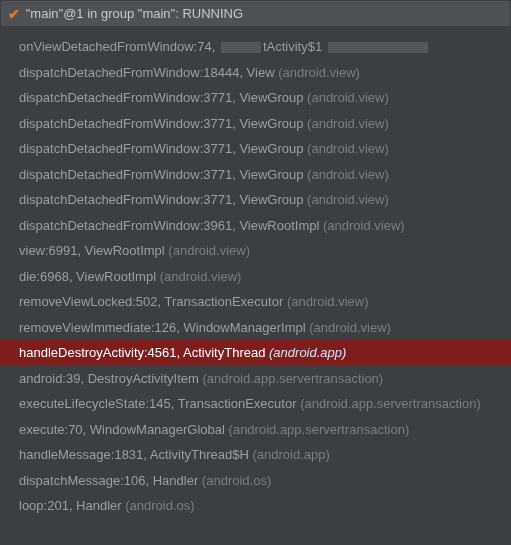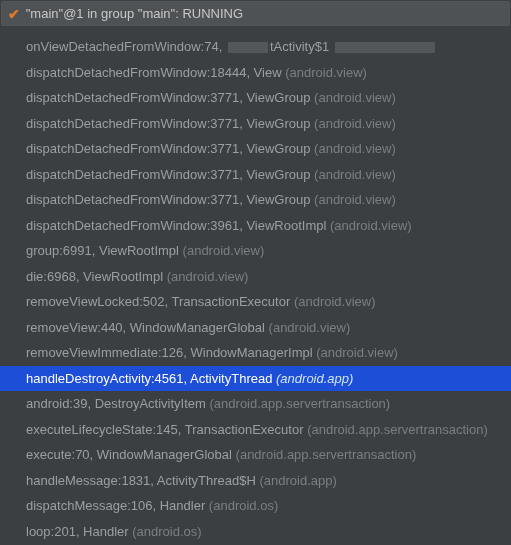--- a/index.html
+++ b/index.html
@@ -1,21 +1,21 @@
 <!DOCTYPE html>
 <html><head>
 <meta charset="utf-8">
 <style>
   html,body{margin:0;padding:0;background:#3c3f41;font-family:"Segoe UI",Arial,sans-serif;font-size:13px;color:#bbbbbb;width:511px}
   .header{background:#4e5254;border:1px solid #555;height:23px;display:flex;align-items:center;padding:0 6px;gap:6px;border-radius:2px;margin:1px 1px 6px 1px}
   .header .check{color:#e07a2b;font-weight:bold;font-size:14px;line-height:1}
   .header .title{color:#c8c8c8}
   .stack{padding:2px 0}
-  .row{padding:3px 16px 3px 26px;white-space:nowrap;line-height:1.5;cursor:default}
-  .row.sel{background:#1d4ed8;color:#ffffff}
+  .row{padding:3px 16px 3px 19px;white-space:nowrap;line-height:1.5;cursor:default}
+  .row.sel{background:#7f1d1d;color:#ffffff}
   .method{color:#9a9fa3}
   .row.sel .method{color:#ffffff}
   .pkg{color:#7a7f83;}
   .row.sel .pkg{color:#d0e4f7;font-style:italic}
   .redact{display:inline-block;width:40px;height:11px;background:#545759;vertical-align:middle;margin:0 2px}
   .redact.lg{width:100px}
 </style>
 </head>
 <body>
 
@@ -26,24 +26,23 @@
 
 <div class="stack" id="stack">
     <div class="row"><span class="method">onViewDetachedFromWindow:74,</span> <span class="redact"></span><span class="method">tActivity$1</span> <span class="redact lg"></span></div>
     <div class="row"><span class="method">dispatchDetachedFromWindow:18444, View</span> <span class="pkg">(android.view)</span></div>
     <div class="row"><span class="method">dispatchDetachedFromWindow:3771, ViewGroup</span> <span class="pkg">(android.view)</span></div>
     <div class="row"><span class="method">dispatchDetachedFromWindow:3771, ViewGroup</span> <span class="pkg">(android.view)</span></div>
     <div class="row"><span class="method">dispatchDetachedFromWindow:3771, ViewGroup</span> <span class="pkg">(android.view)</span></div>
     <div class="row"><span class="method">dispatchDetachedFromWindow:3771, ViewGroup</span> <span class="pkg">(android.view)</span></div>
     <div class="row"><span class="method">dispatchDetachedFromWindow:3771, ViewGroup</span> <span class="pkg">(android.view)</span></div>
     <div class="row"><span class="method">dispatchDetachedFromWindow:3961, ViewRootImpl</span> <span class="pkg">(android.view)</span></div>
-    <div class="row"><span class="method">group:6991, ViewRootImpl</span> <span class="pkg">(android.view)</span></div>
+    <div class="row"><span class="method">view:6991, ViewRootImpl</span> <span class="pkg">(android.view)</span></div>
     <div class="row"><span class="method">die:6968, ViewRootImpl</span> <span class="pkg">(android.view)</span></div>
     <div class="row"><span class="method">removeViewLocked:502, TransactionExecutor</span> <span class="pkg">(android.view)</span></div>
-    <div class="row"><span class="method">removeView:440, WindowManagerGlobal</span> <span class="pkg">(android.view)</span></div>
     <div class="row"><span class="method">removeViewImmediate:126, WindowManagerImpl</span> <span class="pkg">(android.view)</span></div>
     <div class="row sel"><span class="method">handleDestroyActivity:4561, ActivityThread</span> <span class="pkg">(android.app)</span></div>
     <div class="row"><span class="method">android:39, DestroyActivityItem</span> <span class="pkg">(android.app.servertransaction)</span></div>
     <div class="row"><span class="method">executeLifecycleState:145, TransactionExecutor</span> <span class="pkg">(android.app.servertransaction)</span></div>
     <div class="row"><span class="method">execute:70, WindowManagerGlobal</span> <span class="pkg">(android.app.servertransaction)</span></div>
     <div class="row"><span class="method">handleMessage:1831, ActivityThread$H</span> <span class="pkg">(android.app)</span></div>
     <div class="row"><span class="method">dispatchMessage:106, Handler</span> <span class="pkg">(android.os)</span></div>
     <div class="row"><span class="method">loop:201, Handler</span> <span class="pkg">(android.os)</span></div>
     <div class="row"> </div>
   </div>

